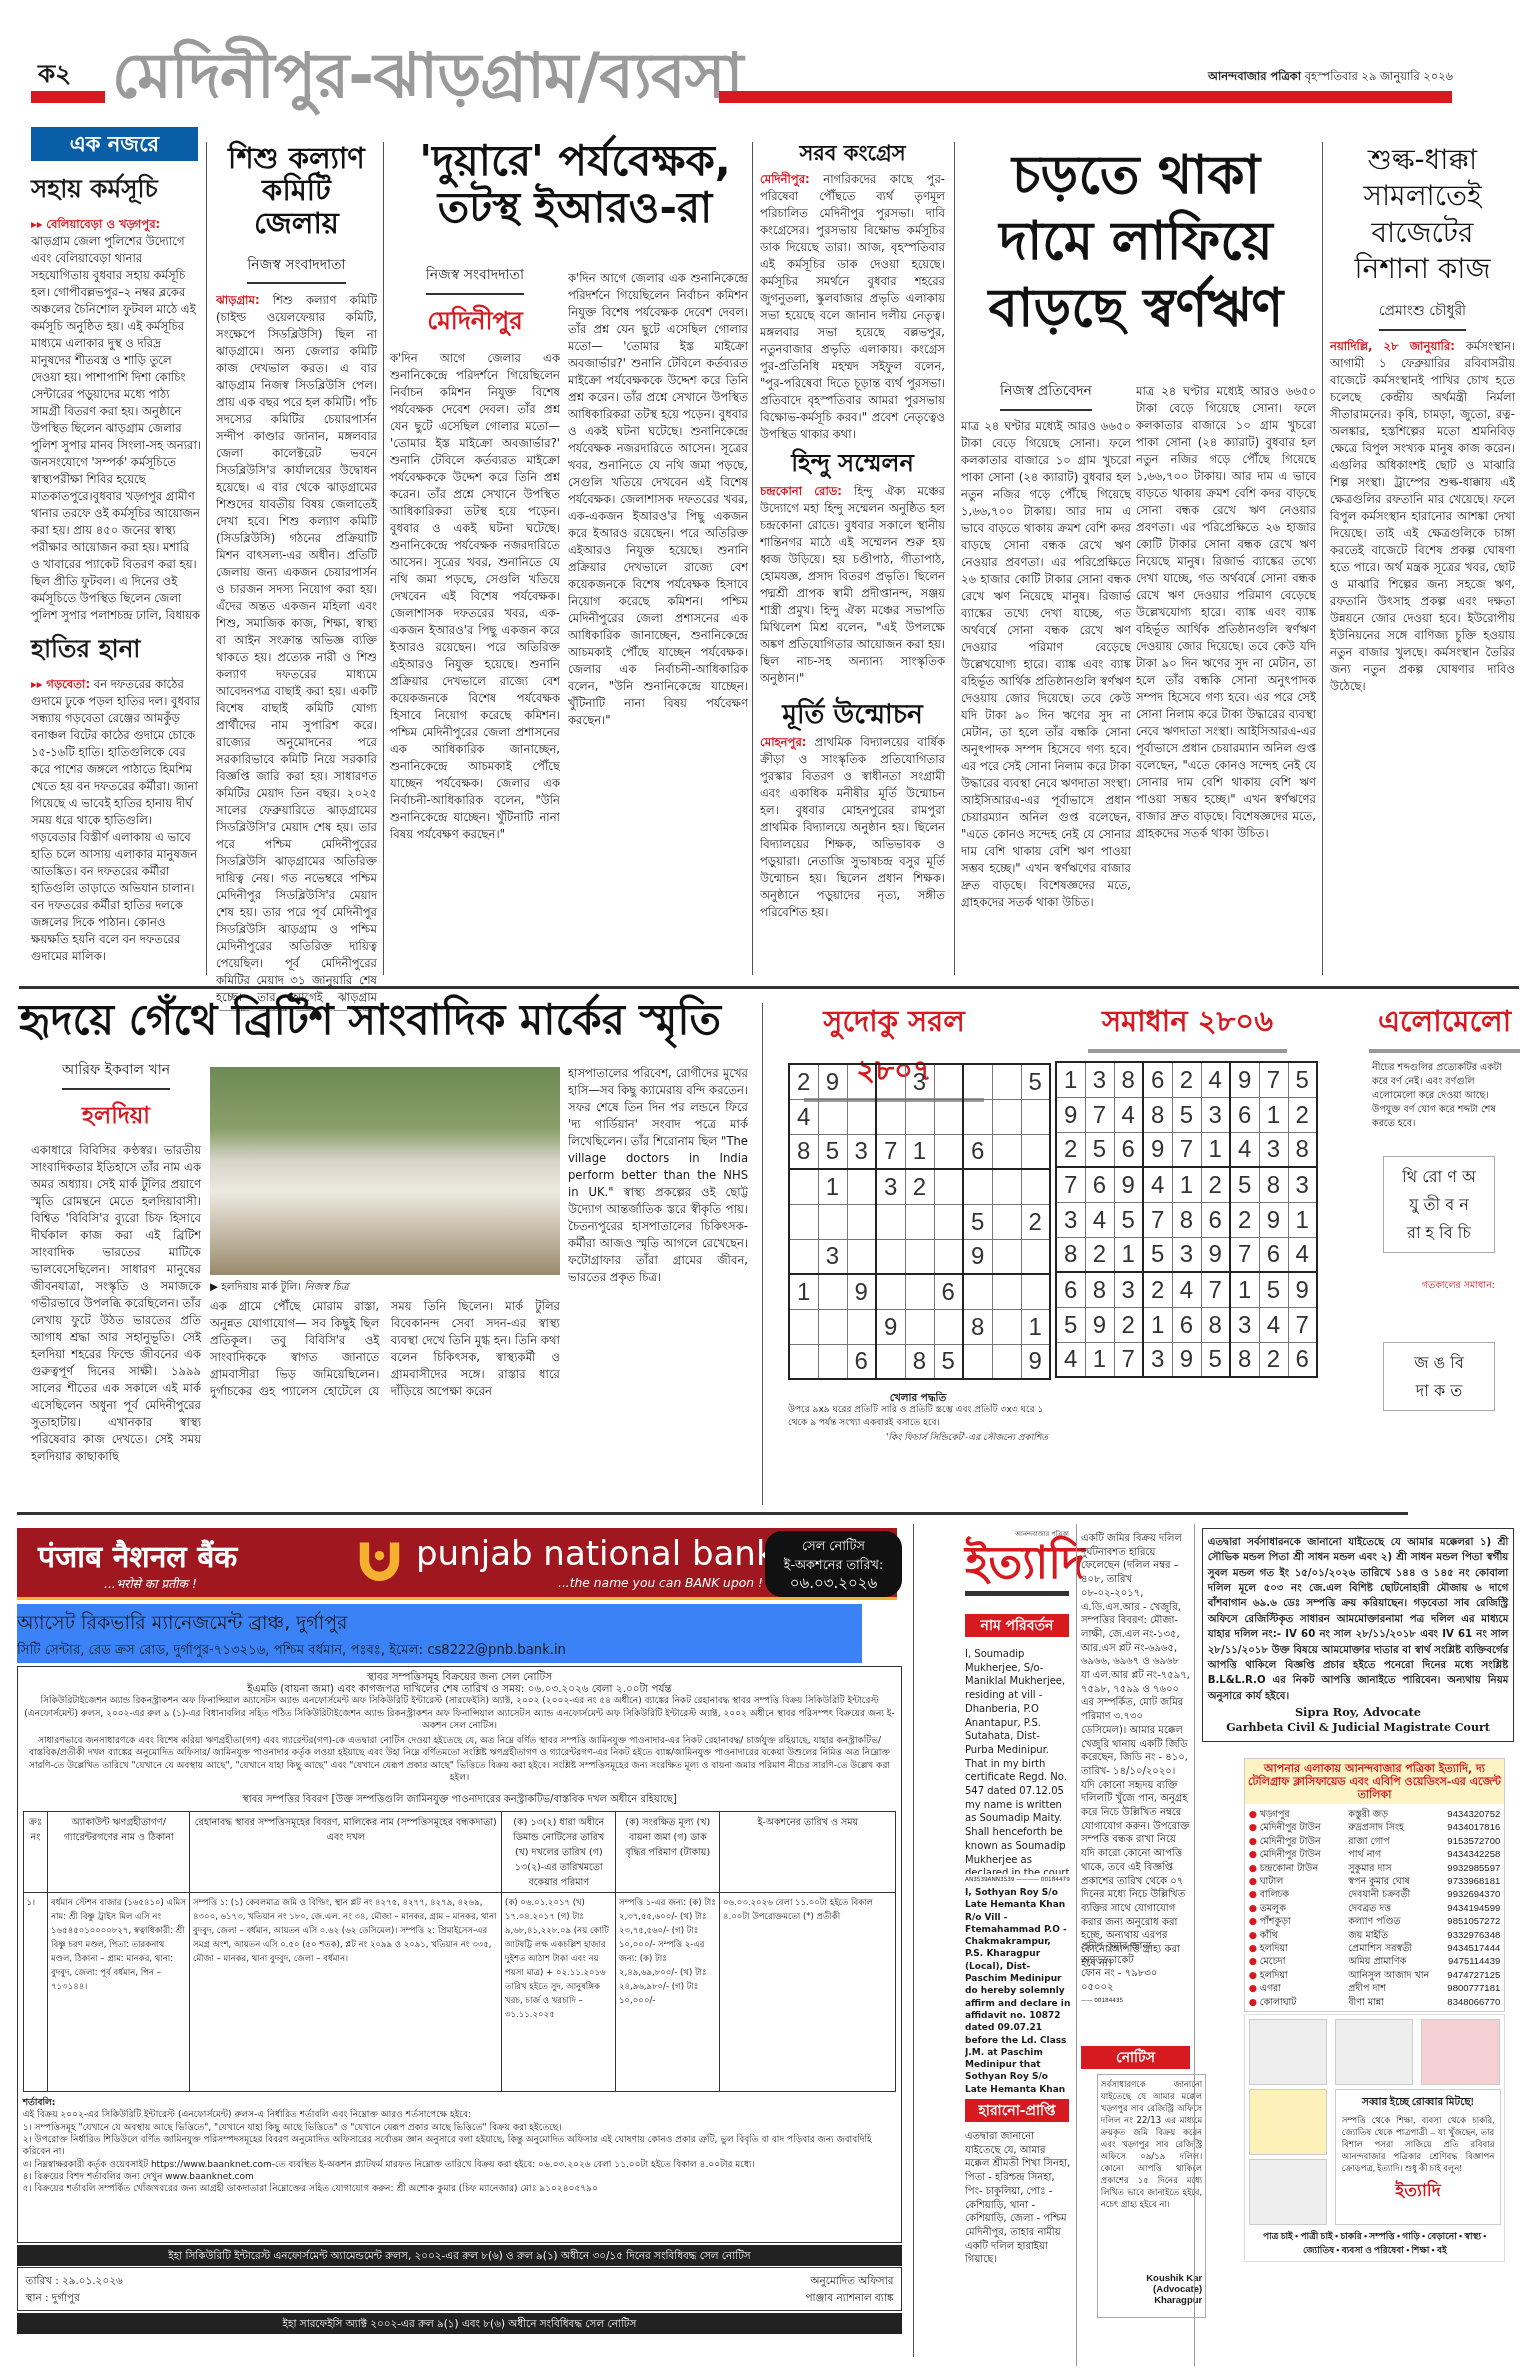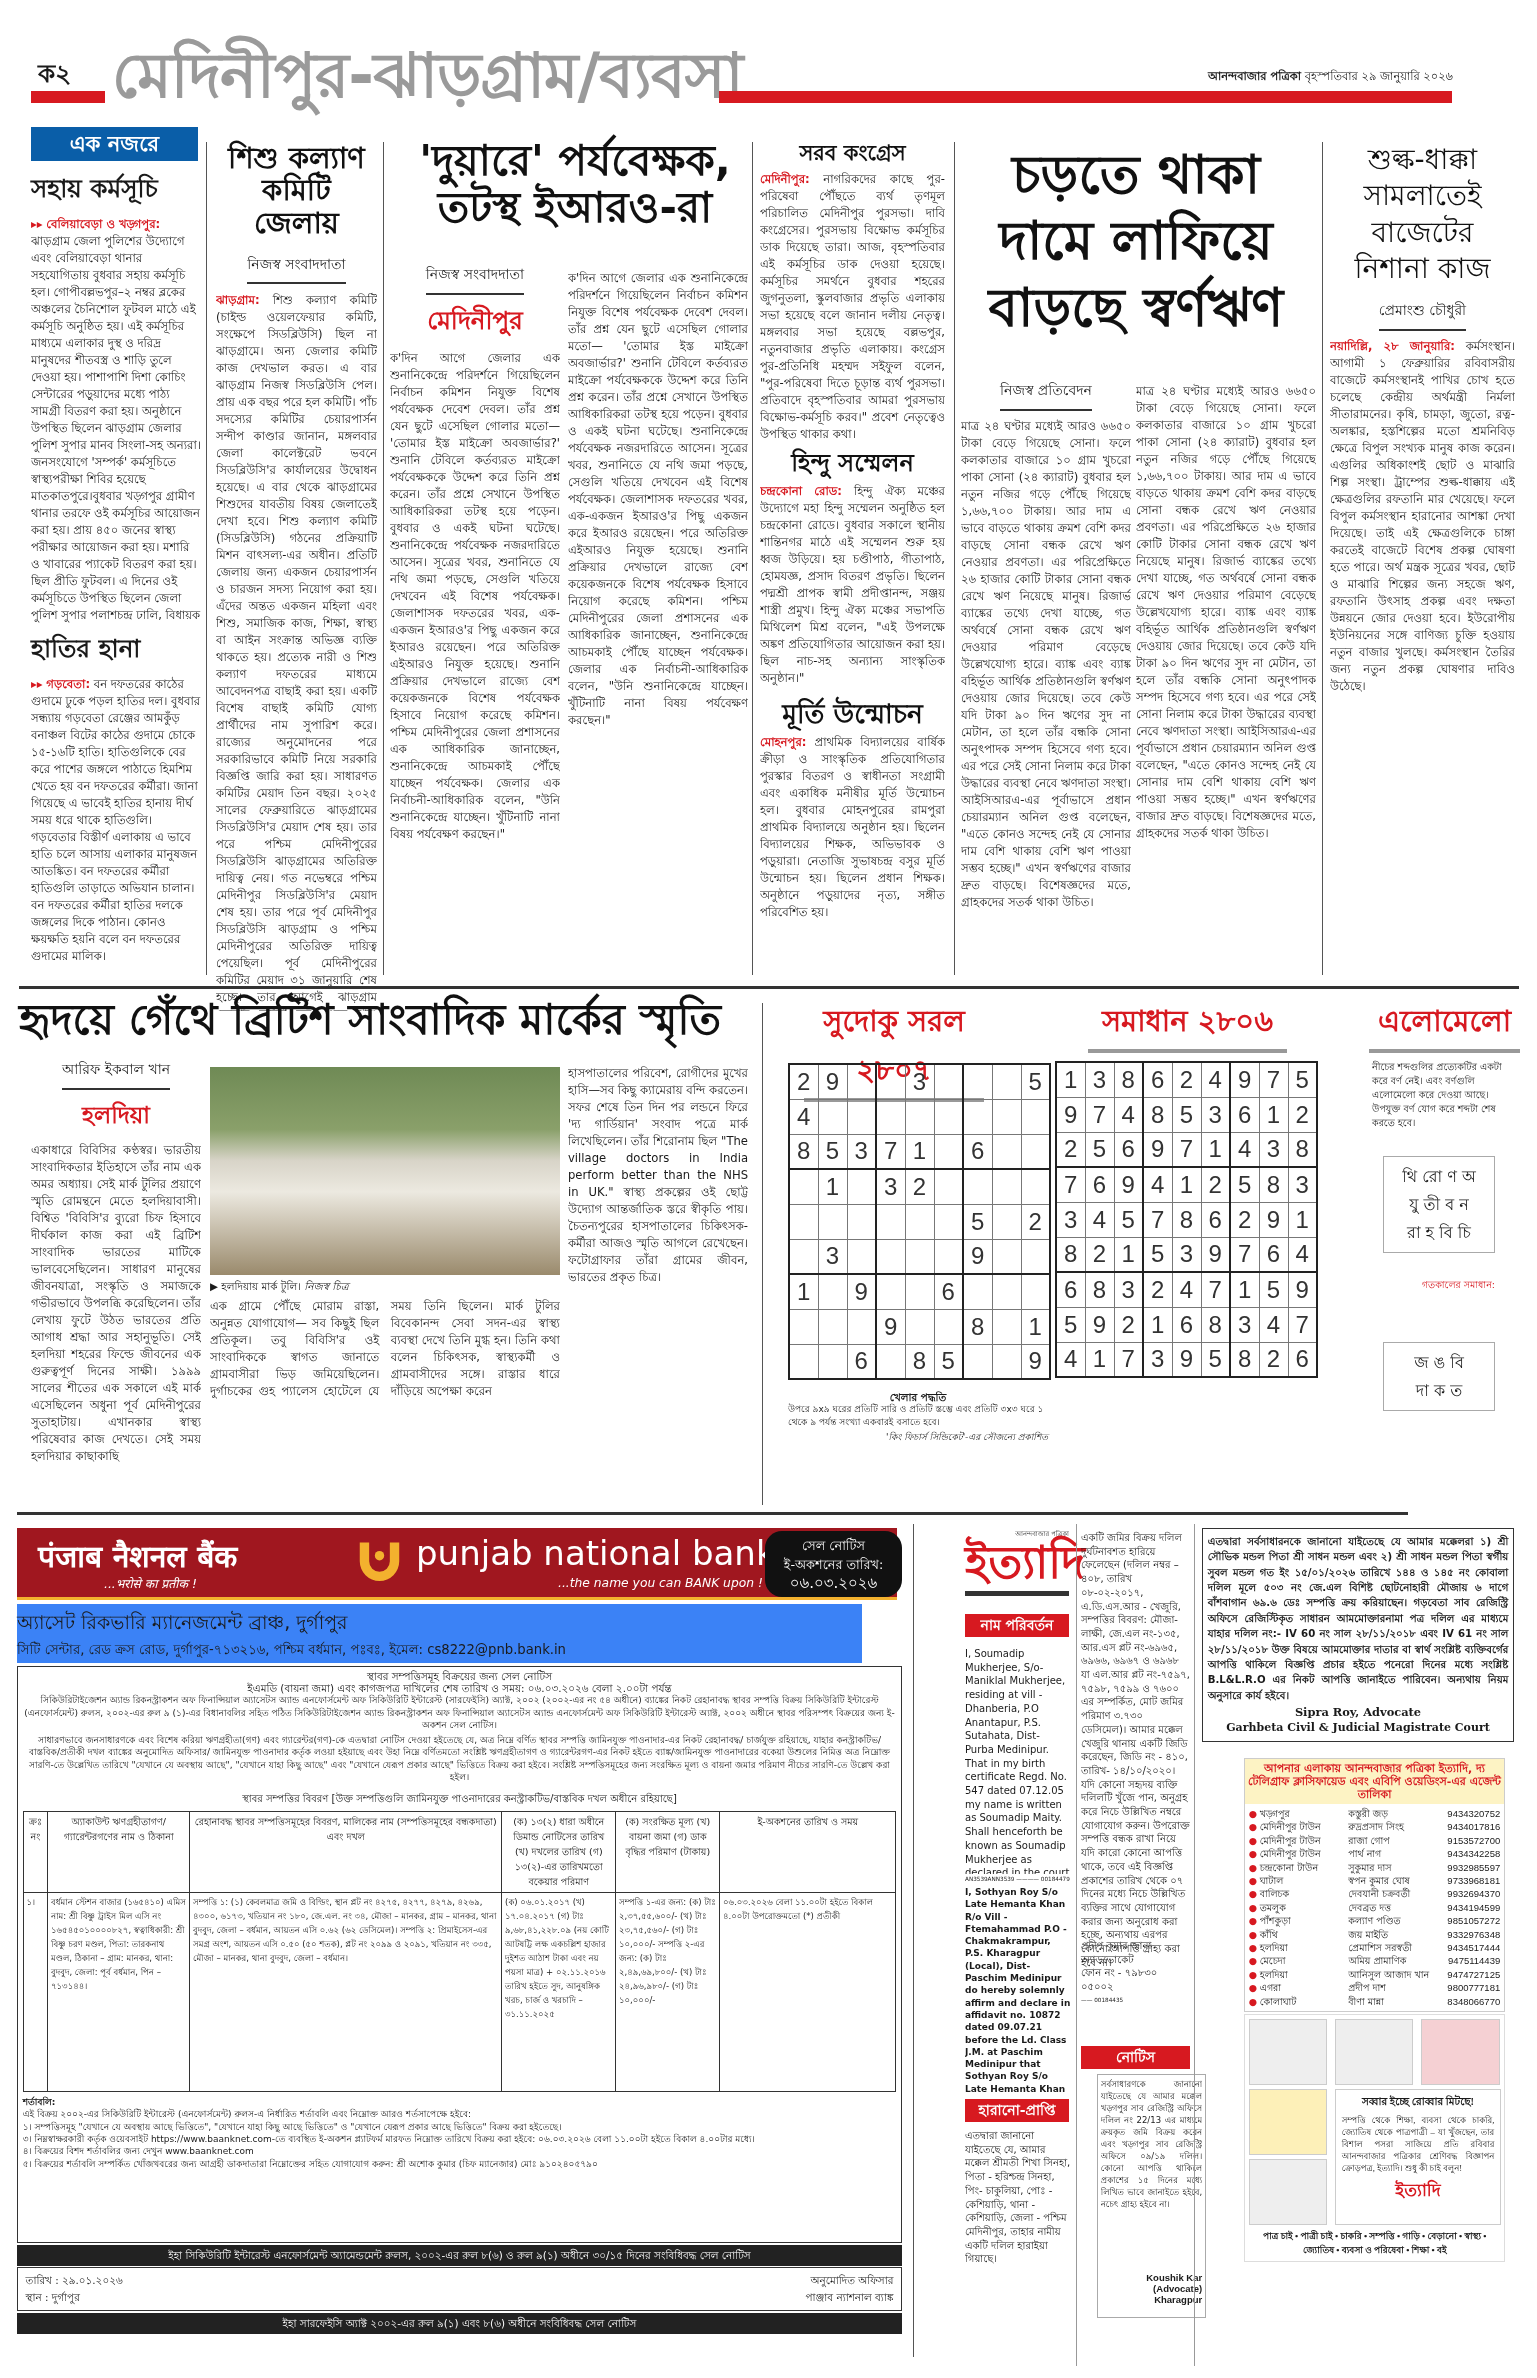--- a/index.html
+++ b/index.html
@@ -447,20 +447,21 @@
         <td>(ক) ০৬.০১.২০১৭ (খ) ১৭.০৪.২০১৭ (গ) টাঃ ৯,৬৮,৪১,২২৮.০৯ (নয় কোটি আটষট্টি লক্ষ একচল্লিশ হাজার দুইশত আঠাশ টাকা এবং নয় পয়সা মাত্র) + ০২.১১.২০১৬ তারিখ হইতে সুদ, আনুষঙ্গিক খরচ, চার্জ ও খরচাদি – ৩১.১১.২০২৫</td>
         <td>সম্পত্তি ১-এর জন্য: (ক) টাঃ ২,৩৭,৫৫,৬০০/- (খ) টাঃ ২৩,৭৫,৫৬০/- (গ) টাঃ ১০,০০০/- সম্পত্তি ২-এর জন্য: (ক) টাঃ ২,৪৯,৬৯,৮০০/- (খ) টাঃ ২৪,৯৬,৯৮০/- (গ) টাঃ ১০,০০০/-</td>
         <td>০৬.০৩.২০২৬ বেলা ১১.০০টা হইতে বিকাল ৪.০০টা উপরোক্তমতো (*) প্রতীকী</td>
       </tr>
     </tbody>
   </table>
   <div style="font-size:9px; line-height:12.3px; margin-top:3.8px;">
     <div style="font-weight:bold;">শর্তাবলি:</div>
     <div>এই বিক্রয় ২০০২-এর সিকিউরিটি ইন্টারেস্ট (এনফোর্সমেন্ট) রুলস-এ নির্ধারিত শর্তাবলি এবং নিম্নোক্ত আরও শর্তসাপেক্ষে হইবে:</div>
     <div>১। সম্পত্তিসমূহ "যেখানে যে অবস্থায় আছে ভিত্তিতে", "যেখানে যাহা কিছু আছে ভিত্তিতে" ও "যেখানে যেরূপ প্রকার আছে ভিত্তিতে" বিক্রয় করা হইতেছে।</div>
+    <div>২। উপরোক্ত নির্ধারিত শিডিউলে বর্ণিত জামিনযুক্ত পরিসম্পদসমূহের বিবরণ অনুমোদিত অফিসারের সর্বোত্তম জ্ঞান অনুসারে বলা হইয়াছে, কিন্তু অনুমোদিত অফিসার এই ঘোষণায় কোনও প্রকার ত্রুটি, ভুল বিবৃতি বা বাদ পড়িবার জন্য জবাবদিহি করিবেন না।</div>
     <div>৩। নিম্নস্বাক্ষরকারী কর্তৃক ওয়েবসাইট https://www.baanknet.com-তে ব্যবস্থিত ই-অকশন প্ল্যাটফর্ম মারফত নিম্নোক্ত তারিখে বিক্রয় করা হইবে: ০৬.০৩.২০২৬ বেলা ১১.০০টা হইতে বিকাল ৪.০০টার মধ্যে।</div>
     <div>৪। বিক্রয়ের বিশদ শর্তাবলির জন্য দেখুন www.baanknet.com</div>
     <div>৫। বিক্রয়ের শর্তাবলি সম্পর্কিত খোঁজখবরের জন্য আগ্রহী ডাকদাতারা নিম্নোক্তের সহিত যোগাযোগ করুন: শ্রী অশোক কুমার (চিফ ম্যানেজার) মোঃ ৯১০২৪০৫৭৯০</div>
   </div>
 </div>
 <div class="abs black-bar" style="left:17px; top:2245px; width:885px;">ইহা সিকিউরিটি ইন্টারেস্ট এনফোর্সমেন্ট অ্যামেন্ডমেন্ট রুলস, ২০০২-এর রুল ৮(৬) ও রুল ৯(১) অধীনে ৩০/১৫ দিনের সংবিধিবদ্ধ সেল নোটিস</div>
 <div class="abs" style="left:17px; top:2267px; width:885px; height:44px; border:0.9px solid #333; font-size:10.4px; padding:4.7px 7.6px;">
   <div style="float:left;">
     <div>তারিখ : ২৯.০১.২০২৬</div>
     <div>স্থান : দুর্গাপুর</div>

